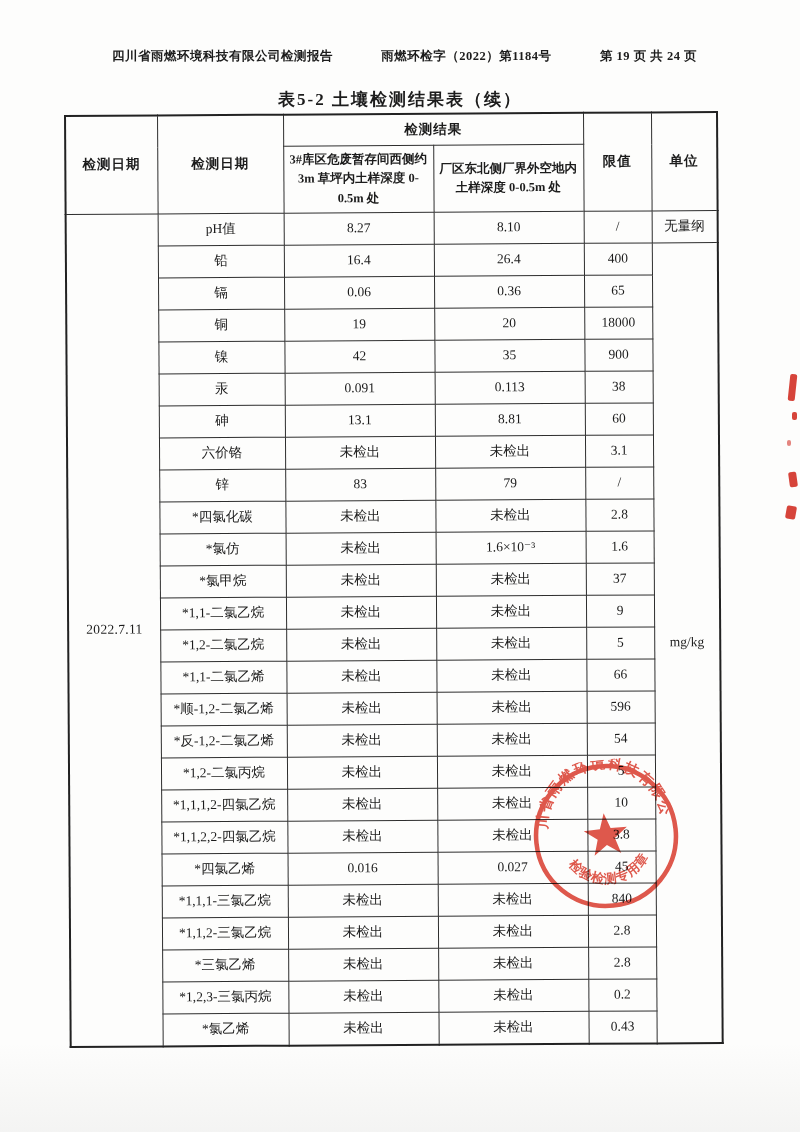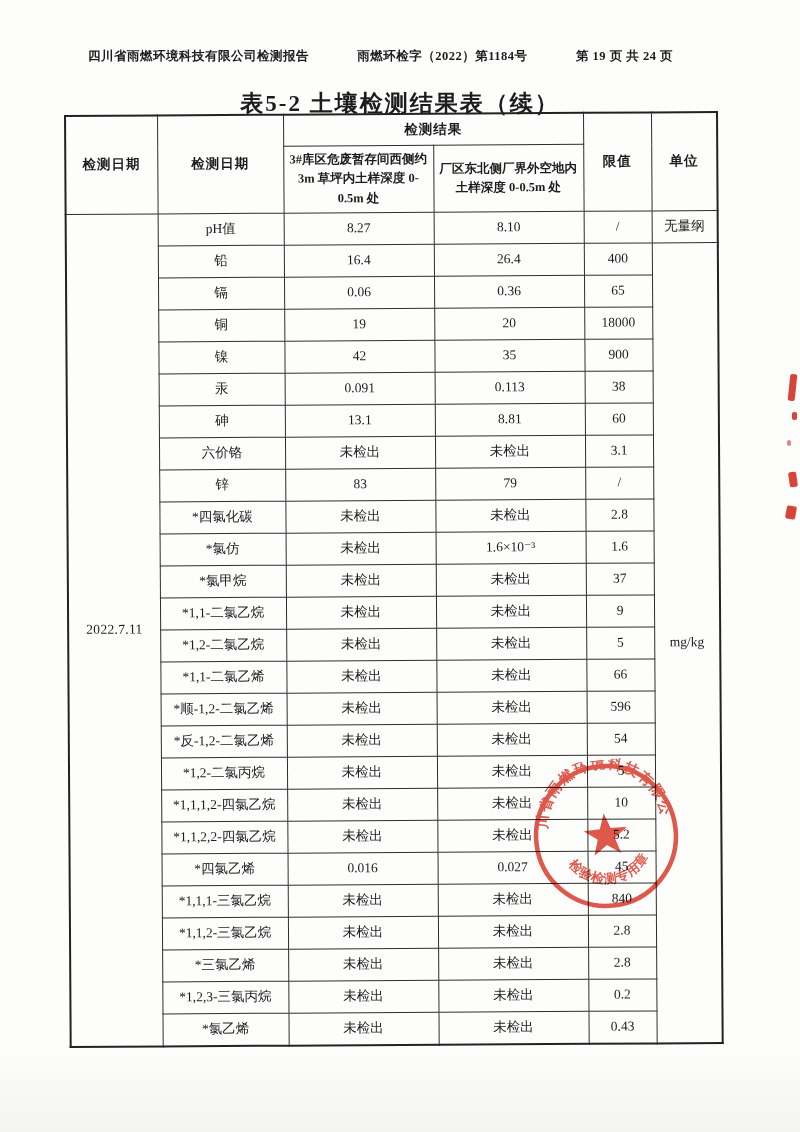--- a/index.html
+++ b/index.html
@@ -12,27 +12,27 @@
     color:#1c1c1c;
     box-shadow:0 0 6px rgba(0,0,0,.4);
   }
   
   .page::after{
     content:"";position:absolute;left:0;right:0;bottom:0;height:90px;
     background:linear-gradient(to bottom,rgba(0,0,0,0),rgba(120,120,120,.07));
     pointer-events:none;
   }
   .doc-header{
-    position:absolute;top:48px;left:88px;width:585px;
+    position:absolute;top:48px;left:112px;width:585px;
     display:flex;justify-content:space-between;align-items:baseline;
     font-size:12.5px;font-weight:600;letter-spacing:.5px;white-space:nowrap;
   }
   .doc-title{
     position:absolute;top:88px;left:0;width:100%;
-    text-align:center;font-size:23px;font-weight:bold;letter-spacing:2px;
+    text-align:center;font-size:17px;font-weight:bold;letter-spacing:2px;
   }
   .sheet{position:absolute;left:64px;top:113px;transform:rotate(-0.35deg);transform-origin:50% 0;}
   table.results{
     border-collapse:collapse;table-layout:fixed;width:652px;
     font-size:13.5px;
   }
   table.results td,table.results th{
     border:1px solid #2e2e2e;
     text-align:center;vertical-align:middle;
     padding:0 2px;font-weight:normal;
@@ -210,21 +210,21 @@
           <tr>
             <td>*1,1,1,2-四氯乙烷</td>
             <td>未检出</td>
             <td>未检出</td>
             <td>10</td>
           </tr>
           <tr>
             <td>*1,1,2,2-四氯乙烷</td>
             <td>未检出</td>
             <td>未检出</td>
-            <td>5.2</td>
+            <td>3.8</td>
           </tr>
           <tr>
             <td>*四氯乙烯</td>
             <td>0.016</td>
             <td>0.027</td>
             <td>45</td>
           </tr>
           <tr>
             <td>*1,1,1-三氯乙烷</td>
             <td>未检出</td>

